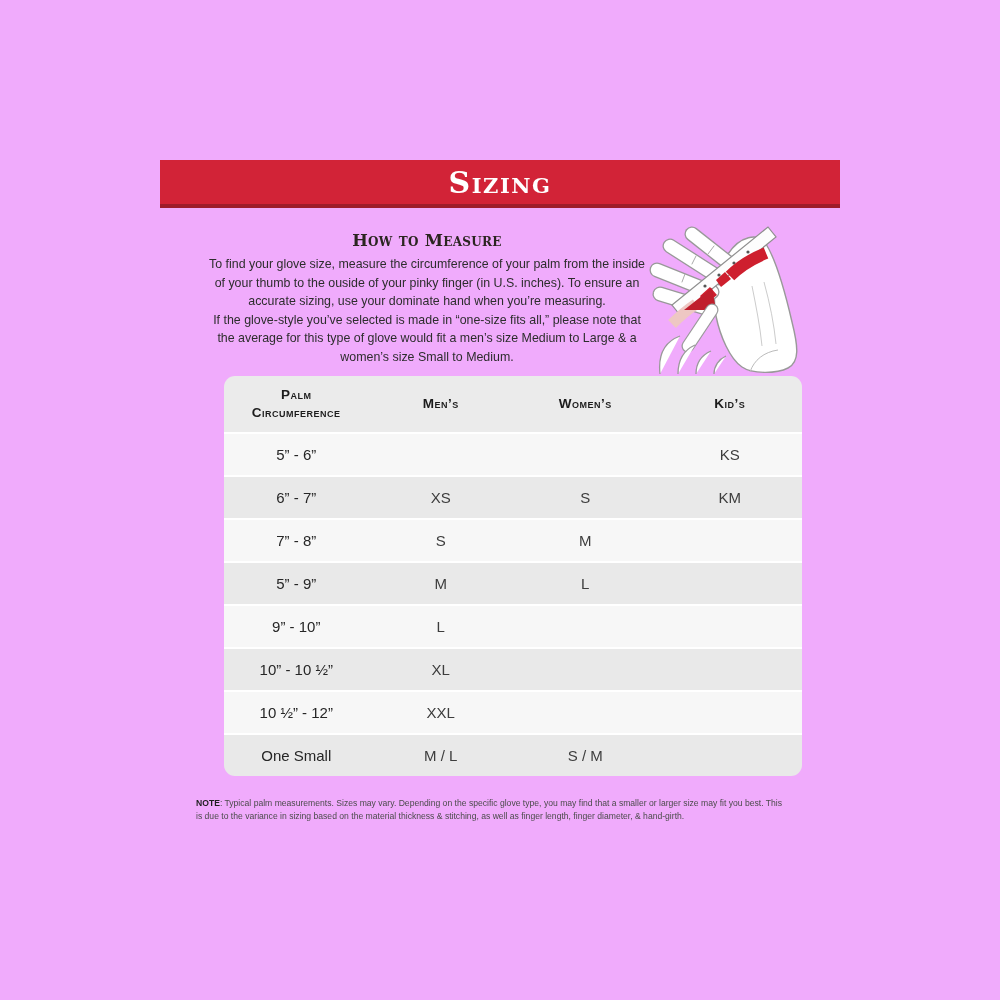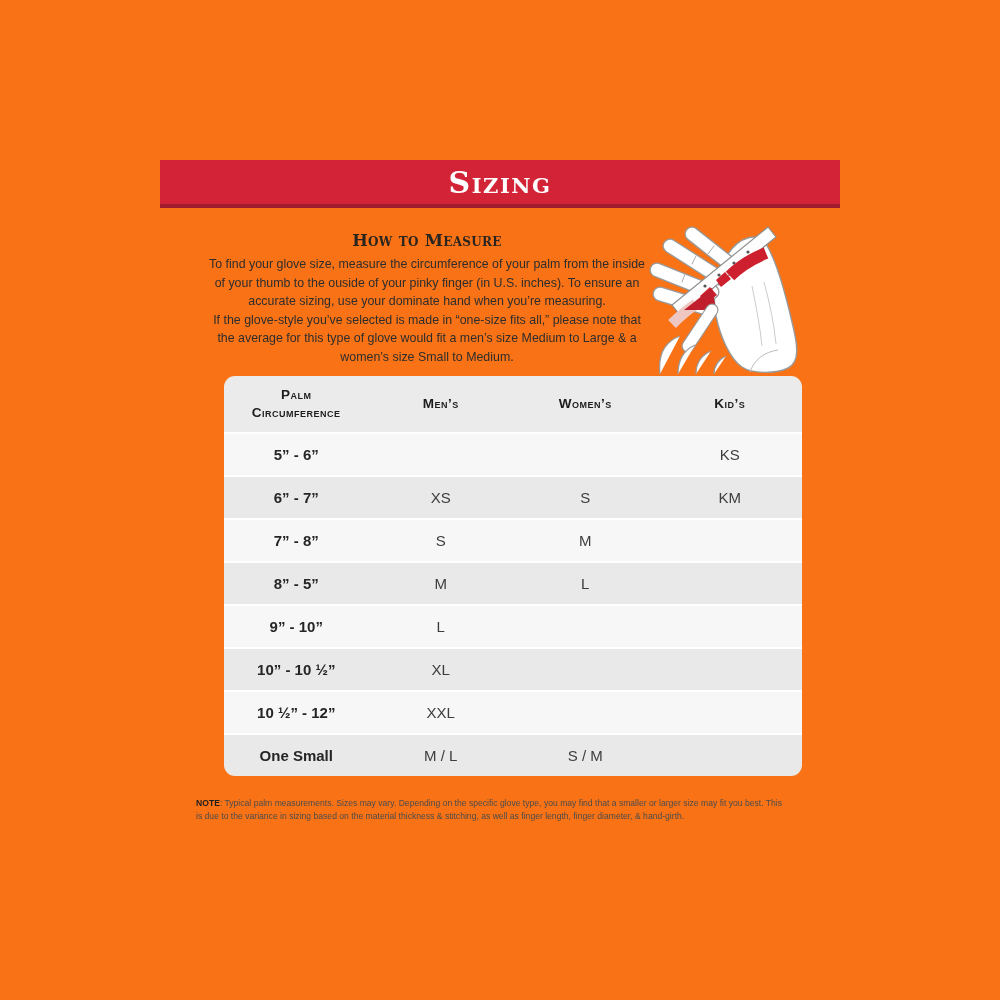--- a/index.html
+++ b/index.html
@@ -1,18 +1,18 @@
 <!DOCTYPE html>
 <html><head>
 <meta charset="utf-8">
 <style>
   * { margin:0; padding:0; box-sizing:border-box; }
   body { background:#ffffff; font-family:"Liberation Sans", sans-serif; }
   .page {
-    position:relative; width:1000px; height:1000px; background:#f97316;
+    position:relative; width:1000px; height:1000px; background:#f0abfc;
     overflow:hidden;
   }
   
   .banner {
     position:absolute; left:160px; top:160px; width:680px; height:48px;
     background:#d22337; border-bottom:4px solid #9e1c2b;
     display:flex; align-items:center; justify-content:center;
   }
   .banner-title {
     color:#ffffff; font-family:"DejaVu Serif", serif; font-weight:bold;
@@ -43,21 +43,21 @@
     height:56px; background:#ebebeb; vertical-align:middle; text-align:center;
     font-variant:small-caps; font-weight:bold; font-size:13.5px;
     letter-spacing:.5px; color:#1c1c1c; padding:0 14px; line-height:1.35;
   }
   table.size-table td {
     height:43px; vertical-align:middle; text-align:center;
     border-top:2px solid #ffffff; font-size:15px; color:#3d3d3d;
   }
   table.size-table tbody tr:nth-child(odd) td { background:#f7f7f7; }
   table.size-table tbody tr:nth-child(even) td { background:#e9e9e9; }
-  table.size-table td.palm { font-weight:bold; color:#262626; }
+  table.size-table td.palm { font-weight:normal; color:#262626; }
   
   .note {
     position:absolute; left:196px; top:797px; width:590px;
     font-size:8.6px; line-height:1.55; color:#4b4b4b;
   }
   .note strong { color:#1e1e1e; }
 </style>
 </head>
 <body>
 
@@ -141,21 +141,21 @@
           <td>S</td>
           <td>KM</td>
         </tr>
         <tr>
           <td class="palm">7” - 8”</td>
           <td>S</td>
           <td>M</td>
           <td></td>
         </tr>
         <tr>
-          <td class="palm">8” - 5”</td>
+          <td class="palm">5” - 9”</td>
           <td>M</td>
           <td>L</td>
           <td></td>
         </tr>
         <tr>
           <td class="palm">9” - 10”</td>
           <td>L</td>
           <td></td>
           <td></td>
         </tr>

